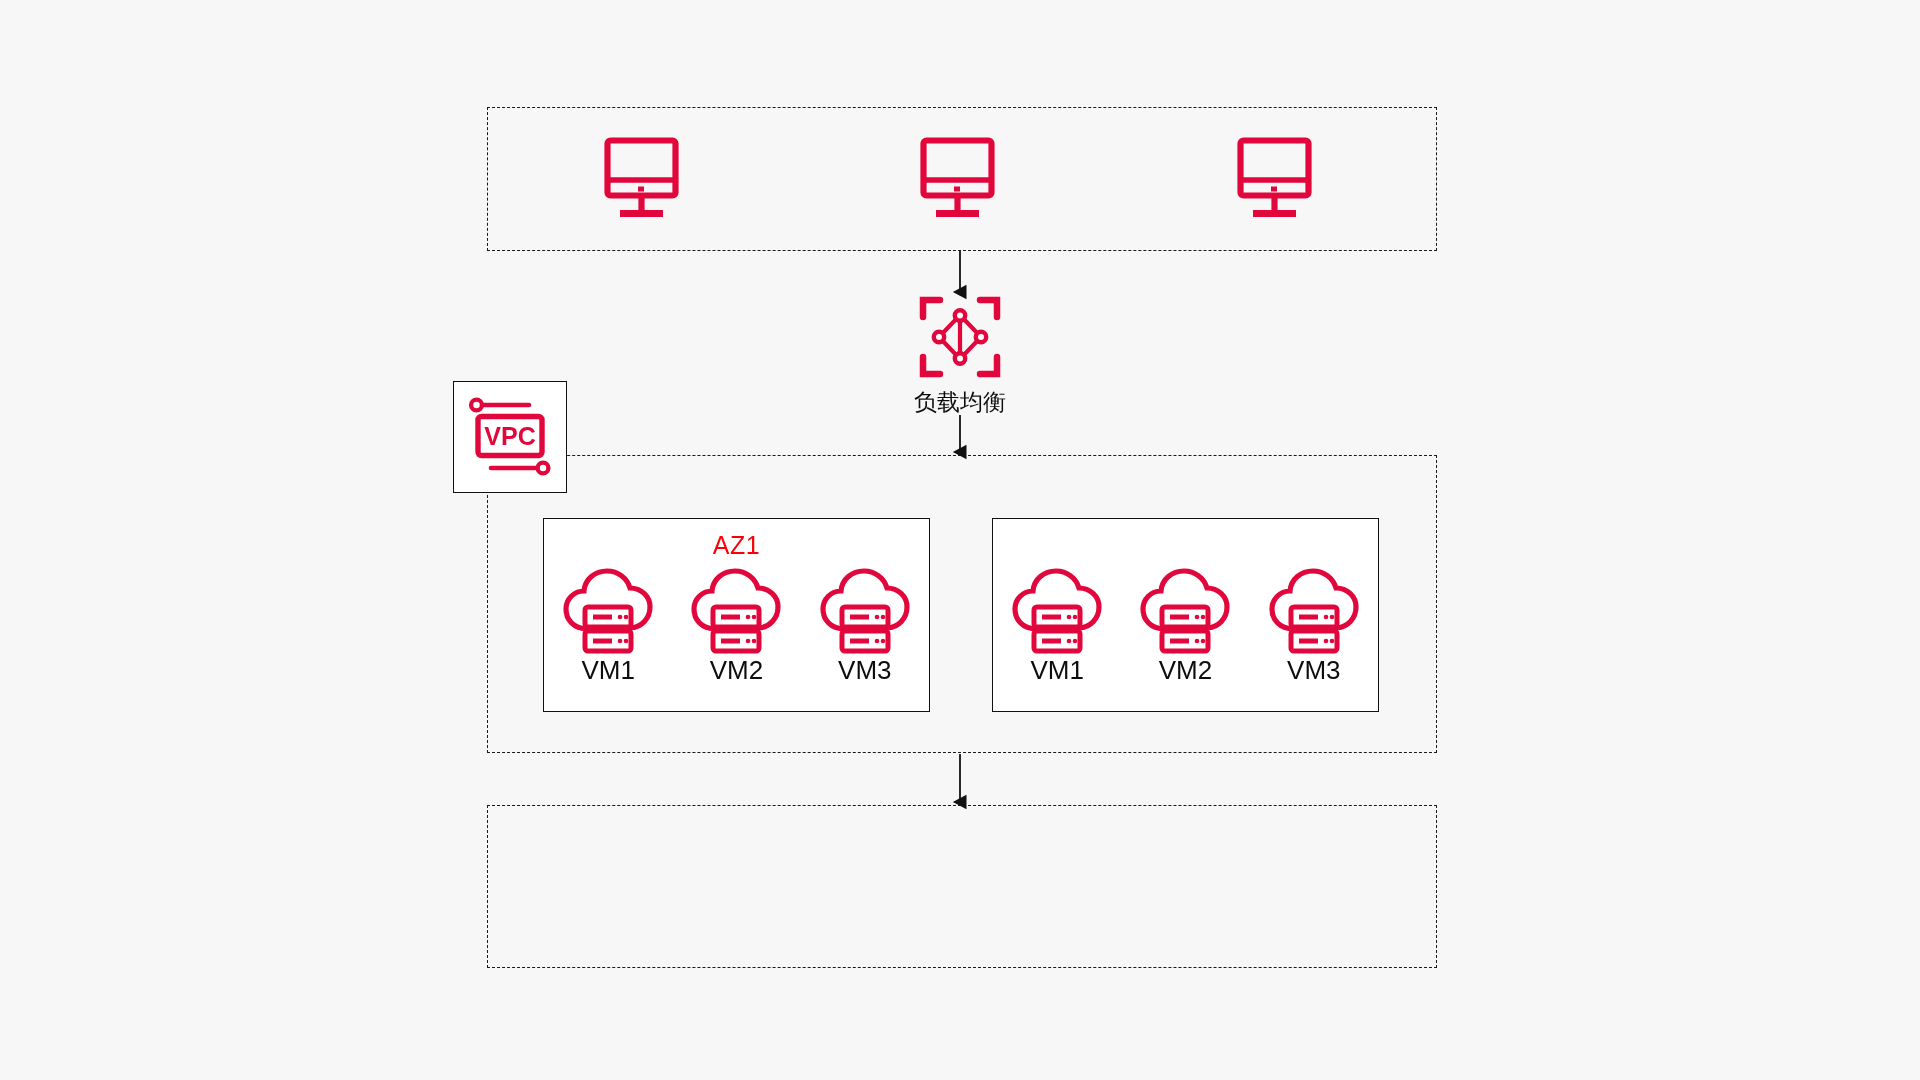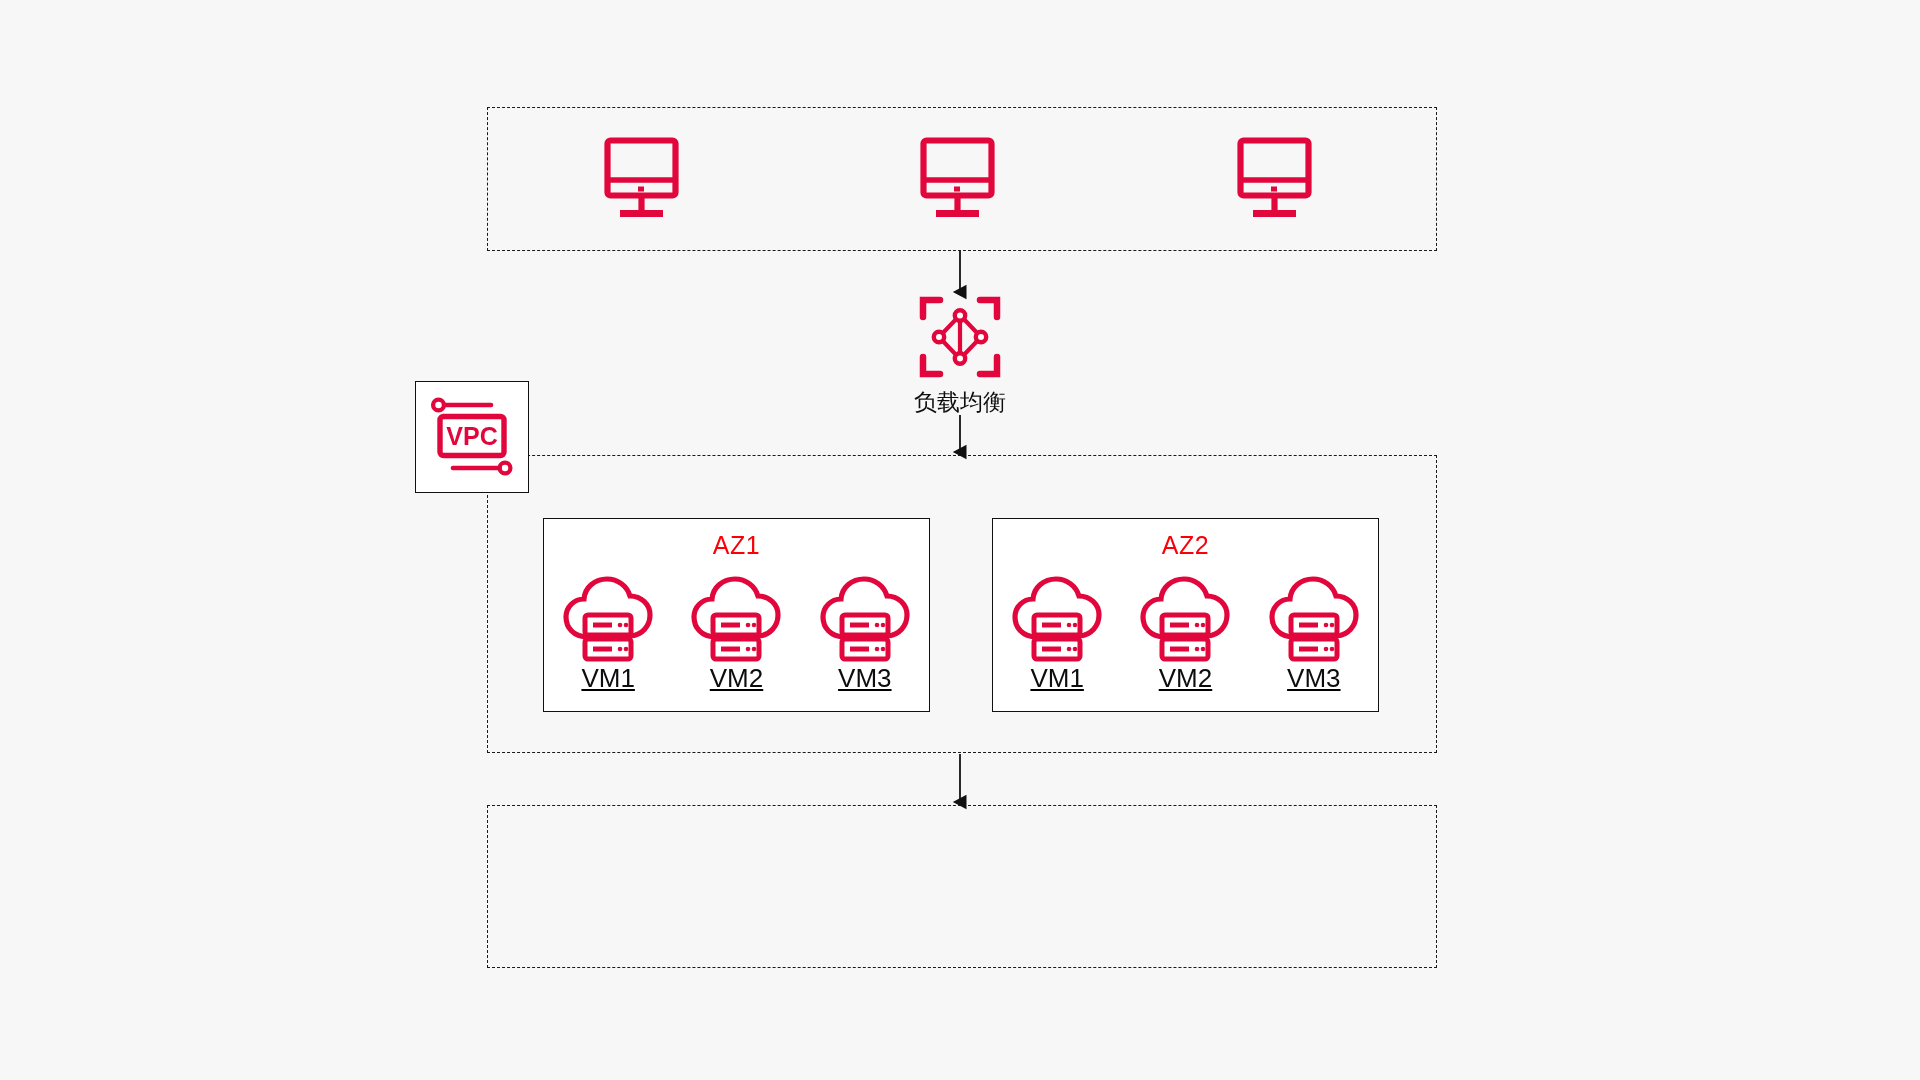--- a/index.html
+++ b/index.html
@@ -47,27 +47,26 @@
     left: 0;
     width: 100%;
     text-align: center;
     font-size: 25px;
     color: #fb0007;
     letter-spacing: 0.5px;
   }
 
   .vm-row {
     position: absolute;
-    top: 56px;
+    top: 48px;
     left: 0;
     width: 100%;
     display: flex;
     justify-content: space-around;
     align-items: center;
-    text-decoration: underline;
   }
   .vm-cell {
     display: flex;
     flex-direction: column;
     align-items: center;
     width: 118px;
   }
   .vm-label {
     margin-top: 2px;
     font-size: 26px;
@@ -105,21 +104,21 @@
     color: #0d0d0d;
     white-space: nowrap;
     line-height: 1.1;
   }
   #node-lb  { left: 860px; top: 296px; width: 200px; }
   #node-efs { left: 860px; top: 816px; width: 200px; }
 
   
   #vpc-badge {
     position: absolute;
-    left: 415px;
+    left: 453px;
     top: 381px;
     width: 114px;
     height: 112px;
     background: #ffffff;
     border: 1.7px solid #111111;
     box-sizing: border-box;
     display: flex;
     align-items: center;
     justify-content: center;
     z-index: 6;
@@ -275,21 +274,20 @@
           <circle cx="58" cy="74" r="2.3" fill="#e1063c"></circle>
           <circle cx="64" cy="74" r="2.3" fill="#e1063c"></circle>
         </svg>
         <div class="vm-label">VM3</div>
       </div>
 
     </div>
   </div>
 
   <div id="az-box-2" class="az-box">
-    <div class="az-title">AZ2</div>
     <div class="vm-row">
 
       <div class="vm-cell">
         <svg width="92" height="88" viewBox="0 0 92 88">
           <path d="M 26 62 C 11 62 4 52 4 42 C 4 32 12 24 22 24 C 23 12 33 4 45 4
                    C 56 4 65 11 68 21 C 79 21 88 29 88 40 C 88 51 80 60 69 61" fill="none" stroke="#e1063c" stroke-width="5.2" stroke-linecap="round"></path>
           <rect x="23" y="40" width="46" height="20" rx="3" ry="3" fill="#ffffff" stroke="#e1063c" stroke-width="5"></rect>
           <line x1="31" y1="50" x2="50" y2="50" stroke="#e1063c" stroke-width="5"></line>
           <circle cx="58" cy="50" r="2.3" fill="#e1063c"></circle>
           <circle cx="64" cy="50" r="2.3" fill="#e1063c"></circle>

